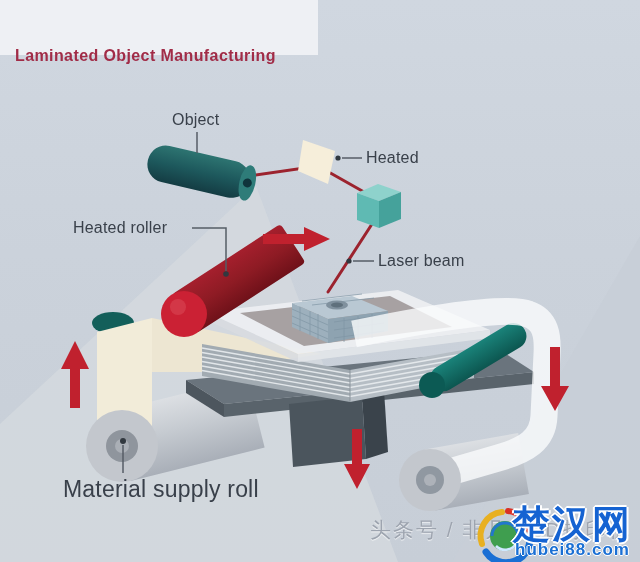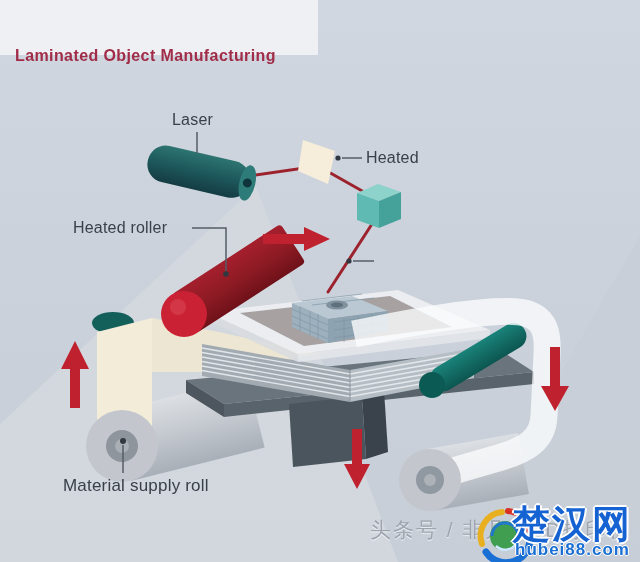--- a/index.html
+++ b/index.html
@@ -10,21 +10,21 @@
   }
   #art{position:absolute;left:0;top:0;}
   .lbl{
     position:absolute;font-size:16px;line-height:1.1;color:#39404a;
     white-space:nowrap;letter-spacing:.2px;
   }
   #title{
     position:absolute;left:15px;top:16px;font-size:16px;font-weight:bold;
     color:#a12c47;letter-spacing:.4px;white-space:nowrap;margin-top:31px;
   }
-  #supply-label{font-size:17px;}
+  #supply-label{font-size:23px;}
   #wm-gray{
     position:absolute;left:370px;top:519px;font-size:21px;color:#9da4af;
     letter-spacing:2px;white-space:nowrap;line-height:1;
     text-shadow:0 1px 1px rgba(255,255,255,.8);z-index:3;
   }
   #logo{position:absolute;left:472px;top:506px;z-index:4;}
   #site-name{
     position:absolute;left:512px;top:505px;font-size:38px;font-weight:bold;
     color:#1563d2;line-height:1;letter-spacing:2px;white-space:nowrap;z-index:5;
     text-shadow:-2px 0 0 #fff,2px 0 0 #fff,0 -2px 0 #fff,0 2px 0 #fff,1px 1px 0 #fff,-1px -1px 0 #fff;
@@ -209,23 +209,24 @@
     </g>
     <g fill="#31383f">
       <circle cx="338" cy="158" r="2.6"></circle>
       <circle cx="226" cy="274" r="2.8"></circle>
       <circle cx="349" cy="261" r="2.6"></circle>
       <circle cx="123" cy="441" r="3"></circle>
     </g>
   </svg>
 
   <div id="title">Laminated Object Manufacturing</div>
-  <div class="lbl" style="left:172px;top:111px">Laser</div>
+  <div class="lbl" style="left:172px;top:111px">Object</div>
   <div class="lbl" style="left:366px;top:149px">Heated</div>
   <div class="lbl" style="left:73px;top:219px">Heated roller</div>
+  <div class="lbl" style="left:378px;top:252px">Laser beam</div>
   <div class="lbl" id="supply-label" style="left:63px;top:477px">Material supply roll</div>
 
   <div id="wm-gray">头条号 / 非凡士3D打印机</div>
   <svg id="logo" width="66" height="56" viewBox="0 0 66 56">
     <circle cx="33" cy="30" r="15" fill="#3f9e4f"></circle>
     <path d="M20,30 A13,13 0 0 1 46,30" fill="none" stroke="#2277cc" stroke-width="3"></path>
     <path d="M24,40 A13,13 0 0 0 44,38" fill="none" stroke="#cfe8ff" stroke-width="2.5"></path>
     <path d="M10,38 A24,24 0 0 1 30,6" fill="none" stroke="#e8b021" stroke-width="6" stroke-linecap="round"></path>
     <path d="M36,5 A24,24 0 0 1 57,24" fill="none" stroke="#d93025" stroke-width="6" stroke-linecap="round"></path>
     <path d="M58,32 A24,24 0 0 1 14,46" fill="none" stroke="#1a6fd4" stroke-width="7" stroke-linecap="round"></path>

